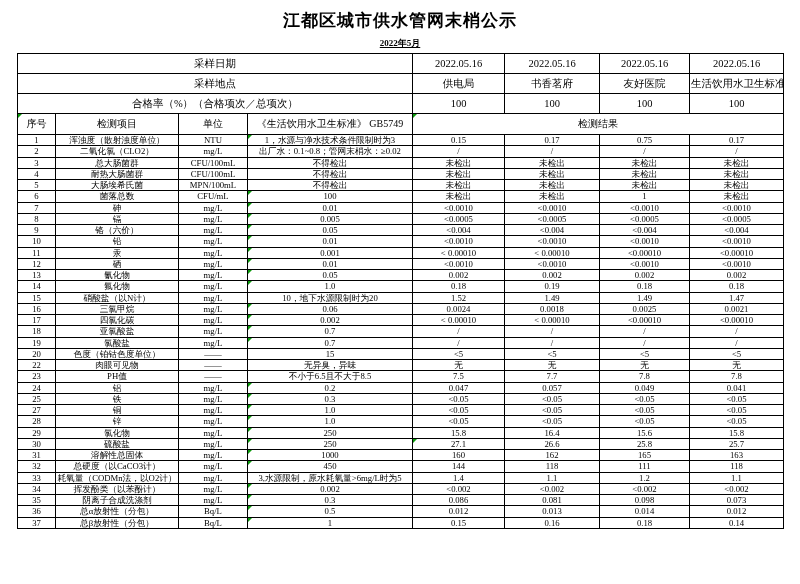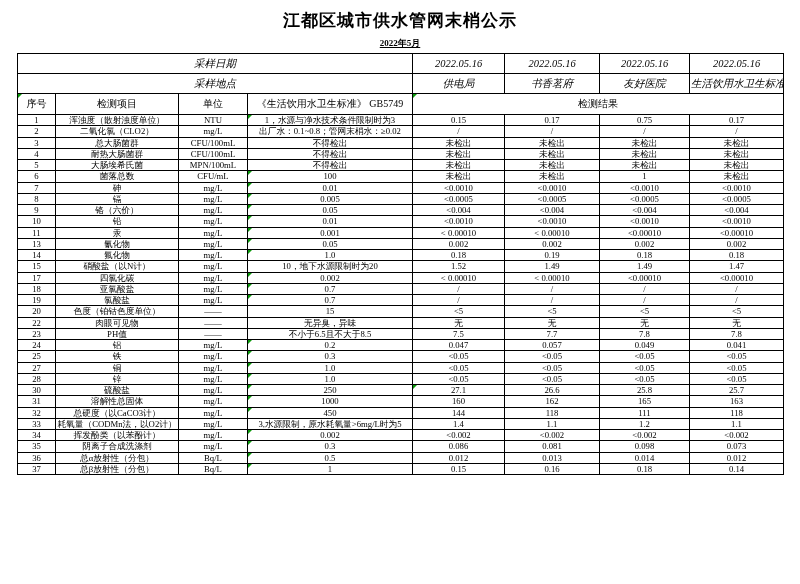--- a/index.html
+++ b/index.html
@@ -19,21 +19,21 @@
     font-weight:bold;
   }
   table.report{
     border-collapse:collapse;table-layout:fixed;
     margin-left:17px;margin-top:3px;width:766px;
   }
   td{
     border:1px solid #000;padding:0 1px;overflow:hidden;
     white-space:nowrap;position:relative;vertical-align:middle;
   }
-  tr.info-row td{height:19px;font-size:10.5px;text-align:center;font-style:italic;}
+  tr.info-row td{height:19px;font-size:10.5px;text-align:center;}
   tr.hdr td{height:20px;font-size:10px;text-align:center;}
   tr.data-row td{height:10.25px;font-size:8.7px;line-height:10px;text-align:center;}
   td.l{text-align:left;}
   td.flagged::before{
     content:"";position:absolute;top:0;left:0;width:0;height:0;
     border-top:4px solid #0a9a0a;border-right:4px solid transparent;
   }
 </style>
 </head>
 <body>
@@ -65,20 +65,27 @@
 
   <tr class="info-row">
     <td colspan="4">采样地点</td>
     <td>供电局</td>
     <td>书香茗府</td>
     <td>友好医院</td>
     <td>生活饮用水卫生标准</td>
   </tr>
 
 
+  <tr class="info-row">
+    <td colspan="4">合格率（%）（合格项次／总项次）</td>
+    <td>100</td>
+    <td>100</td>
+    <td>100</td>
+    <td>100</td>
+  </tr>
 <tr class="hdr" id="hdr-row">
         <td class="flagged">序号</td>
         <td>检测项目</td>
         <td>单位</td>
         <td>《生活饮用水卫生标准》 GB5749</td>
         <td class="flagged" colspan="4">检测结果</td>
       </tr>
 
   <tr class="data-row">
     <td>1</td>
@@ -194,20 +201,30 @@
     <td>11</td>
     <td class="l">汞</td>
     <td>mg/L</td>
     <td class="flagged">0.001</td>
     <td>&lt; 0.00010</td>
     <td>&lt; 0.00010</td>
     <td>&lt;0.00010</td>
     <td>&lt;0.00010</td>
   </tr>
 
+  <tr class="data-row">
+    <td>12</td>
+    <td class="l">硒</td>
+    <td>mg/L</td>
+    <td class="flagged">0.01</td>
+    <td>&lt;0.0010</td>
+    <td>&lt;0.0010</td>
+    <td>&lt;0.0010</td>
+    <td>&lt;0.0010</td>
+  </tr>
 
   <tr class="data-row">
     <td>13</td>
     <td class="l">氰化物</td>
     <td>mg/L</td>
     <td class="flagged">0.05</td>
     <td>0.002</td>
     <td>0.002</td>
     <td>0.002</td>
     <td>0.002</td>
@@ -228,20 +245,30 @@
     <td>15</td>
     <td class="l">硝酸盐（以N计）</td>
     <td>mg/L</td>
     <td>10，地下水源限制时为20</td>
     <td>1.52</td>
     <td>1.49</td>
     <td>1.49</td>
     <td>1.47</td>
   </tr>
 
+  <tr class="data-row">
+    <td>16</td>
+    <td class="l">三氯甲烷</td>
+    <td>mg/L</td>
+    <td class="flagged">0.06</td>
+    <td>0.0024</td>
+    <td>0.0018</td>
+    <td>0.0025</td>
+    <td>0.0021</td>
+  </tr>
 
   <tr class="data-row">
     <td>17</td>
     <td class="l">四氯化碳</td>
     <td>mg/L</td>
     <td class="flagged">0.002</td>
     <td>&lt; 0.00010</td>
     <td>&lt; 0.00010</td>
     <td>&lt;0.00010</td>
     <td>&lt;0.00010</td>
@@ -341,20 +368,30 @@
     <td>28</td>
     <td class="l">锌</td>
     <td>mg/L</td>
     <td class="flagged">1.0</td>
     <td>&lt;0.05</td>
     <td>&lt;0.05</td>
     <td>&lt;0.05</td>
     <td>&lt;0.05</td>
   </tr>
 
+  <tr class="data-row">
+    <td>29</td>
+    <td class="l">氯化物</td>
+    <td>mg/L</td>
+    <td class="flagged">250</td>
+    <td>15.8</td>
+    <td>16.4</td>
+    <td>15.6</td>
+    <td>15.8</td>
+  </tr>
 
   <tr class="data-row">
     <td>30</td>
     <td class="l">硫酸盐</td>
     <td>mg/L</td>
     <td class="flagged">250</td>
     <td class="flagged">27.1</td>
     <td>26.6</td>
     <td>25.8</td>
     <td>25.7</td>

